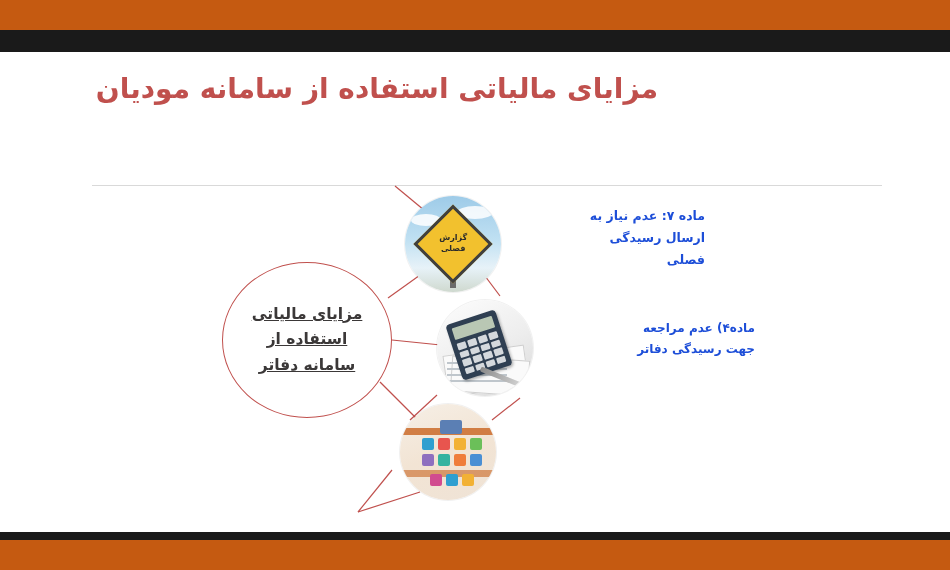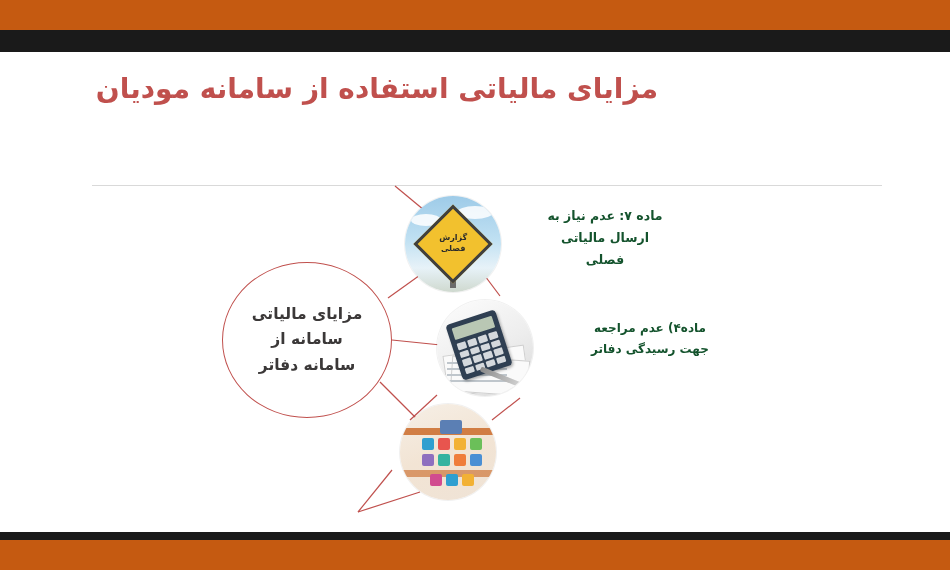--- a/index.html
+++ b/index.html
@@ -84,20 +84,21 @@
     justify-content: center;
     box-sizing: border-box;
   }
   .main-ellipse .txt {
     text-align: center;
     font-size: 15.5px;
     font-weight: bold;
     color: #3B3838;
     line-height: 1.65;
     direction: rtl;
+    text-decoration: underline;
   }
 
   
   .circ {
     position: absolute;
     border-radius: 50%;
     overflow: hidden;
     box-shadow: 0 0 0 1px rgba(0,0,0,0.06);
   }
   .circ1 { left: 405px; top: 196px; width: 96px; height: 96px; }
@@ -213,22 +214,22 @@
   }
   .tile {
     position: absolute;
     border-radius: 2px;
   }
 
   
   .callout {
     position: absolute;
     direction: rtl;
-    text-align: center;
-    color: #14532d;
+    text-align: right;
+    color: #1d4ed8;
   }
   .c1 {
     left: 505px; top: 205px; width: 200px;
     font-size: 12.5px; font-weight: bold; line-height: 1.75;
   }
   .c2 {
     left: 545px; top: 318px; width: 210px;
     font-size: 12px; font-weight: bold; line-height: 1.75;
   }
   .c3 {
@@ -255,21 +256,21 @@
     <line x1="455" y1="236" x2="500" y2="296" stroke="#C0504D" stroke-width="1.2"></line>
     <line x1="437" y1="395" x2="410" y2="420" stroke="#C0504D" stroke-width="1.2"></line>
     <line x1="492" y1="420" x2="520" y2="398" stroke="#C0504D" stroke-width="1.2"></line>
     <line x1="358" y1="512" x2="420" y2="492" stroke="#C0504D" stroke-width="1.2"></line>
     <line x1="358" y1="512" x2="392" y2="470" stroke="#C0504D" stroke-width="1.2"></line>
   </svg>
 
   <div class="main-ellipse">
     <div class="txt">
       <div>مزایای مالیاتی</div>
-      <div>سامانه از</div>
+      <div>استفاده از</div>
       <div>سامانه دفاتر</div>
     </div>
   </div>
 
   <div class="circ circ1">
     <div class="sky"></div>
     <div class="cloud" style="left:6px;top:18px;width:30px;height:12px;"></div>
     <div class="cloud" style="left:52px;top:10px;width:36px;height:13px;"></div>
     <div class="cloud" style="left:24px;top:58px;width:48px;height:12px;opacity:.6;"></div>
     <div class="sign-post"></div>
@@ -328,21 +329,21 @@
     <div class="tile" style="left:54px;top:50px;width:12px;height:12px;background:#ef7d3b;"></div>
     <div class="tile" style="left:70px;top:50px;width:12px;height:12px;background:#4a8fd4;"></div>
     <div class="tile" style="left:30px;top:70px;width:12px;height:12px;background:#d14b8f;"></div>
     <div class="tile" style="left:46px;top:70px;width:12px;height:12px;background:#2f9fd0;"></div>
     <div class="tile" style="left:62px;top:70px;width:12px;height:12px;background:#f2b134;"></div>
     <div class="tile" style="left:40px;top:16px;width:22px;height:14px;background:#5b7fb4;border-radius:2px;"></div>
   </div>
 
   <div class="callout c1">
     <div>ماده ۷: عدم نیاز به</div>
-    <div>ارسال مالیاتی</div>
+    <div>ارسال رسیدگی</div>
     <div>فصلی</div>
   </div>
 
   <div class="callout c2">
     <div>ماده۴) عدم مراجعه</div>
     <div>جهت رسیدگی دفاتر</div>
   </div>
 
 
   <div class="bottom-dark"></div>

